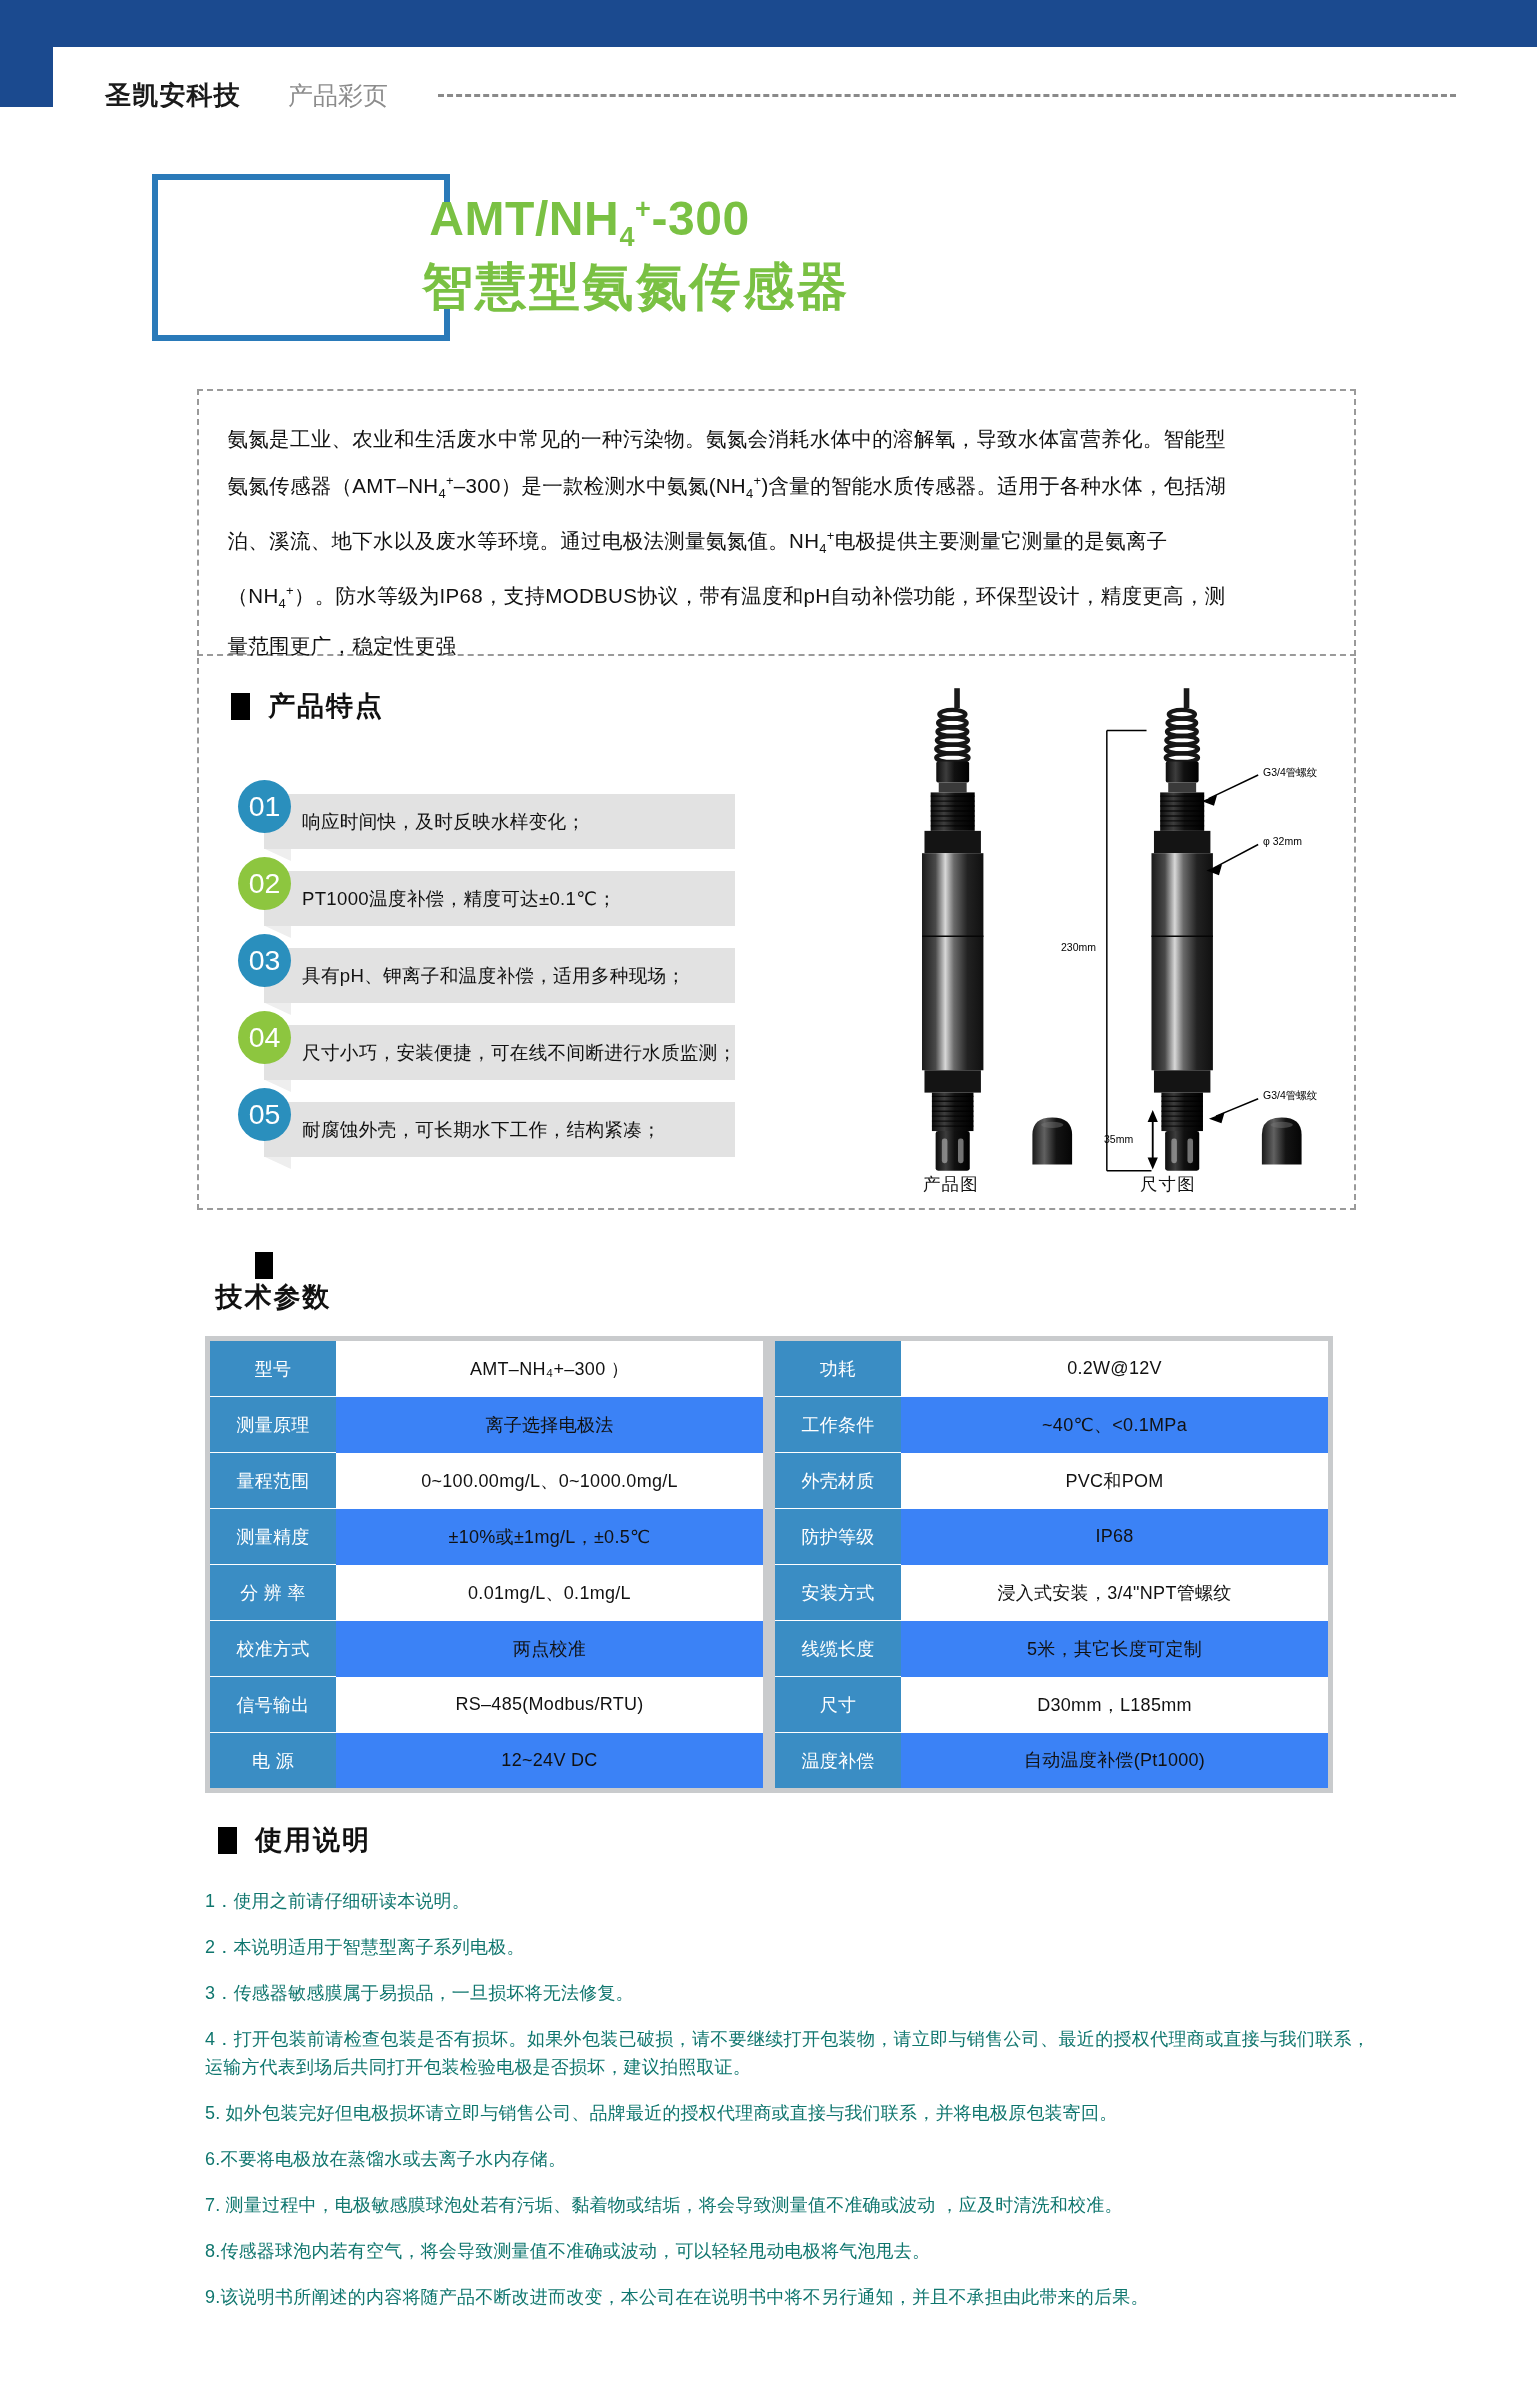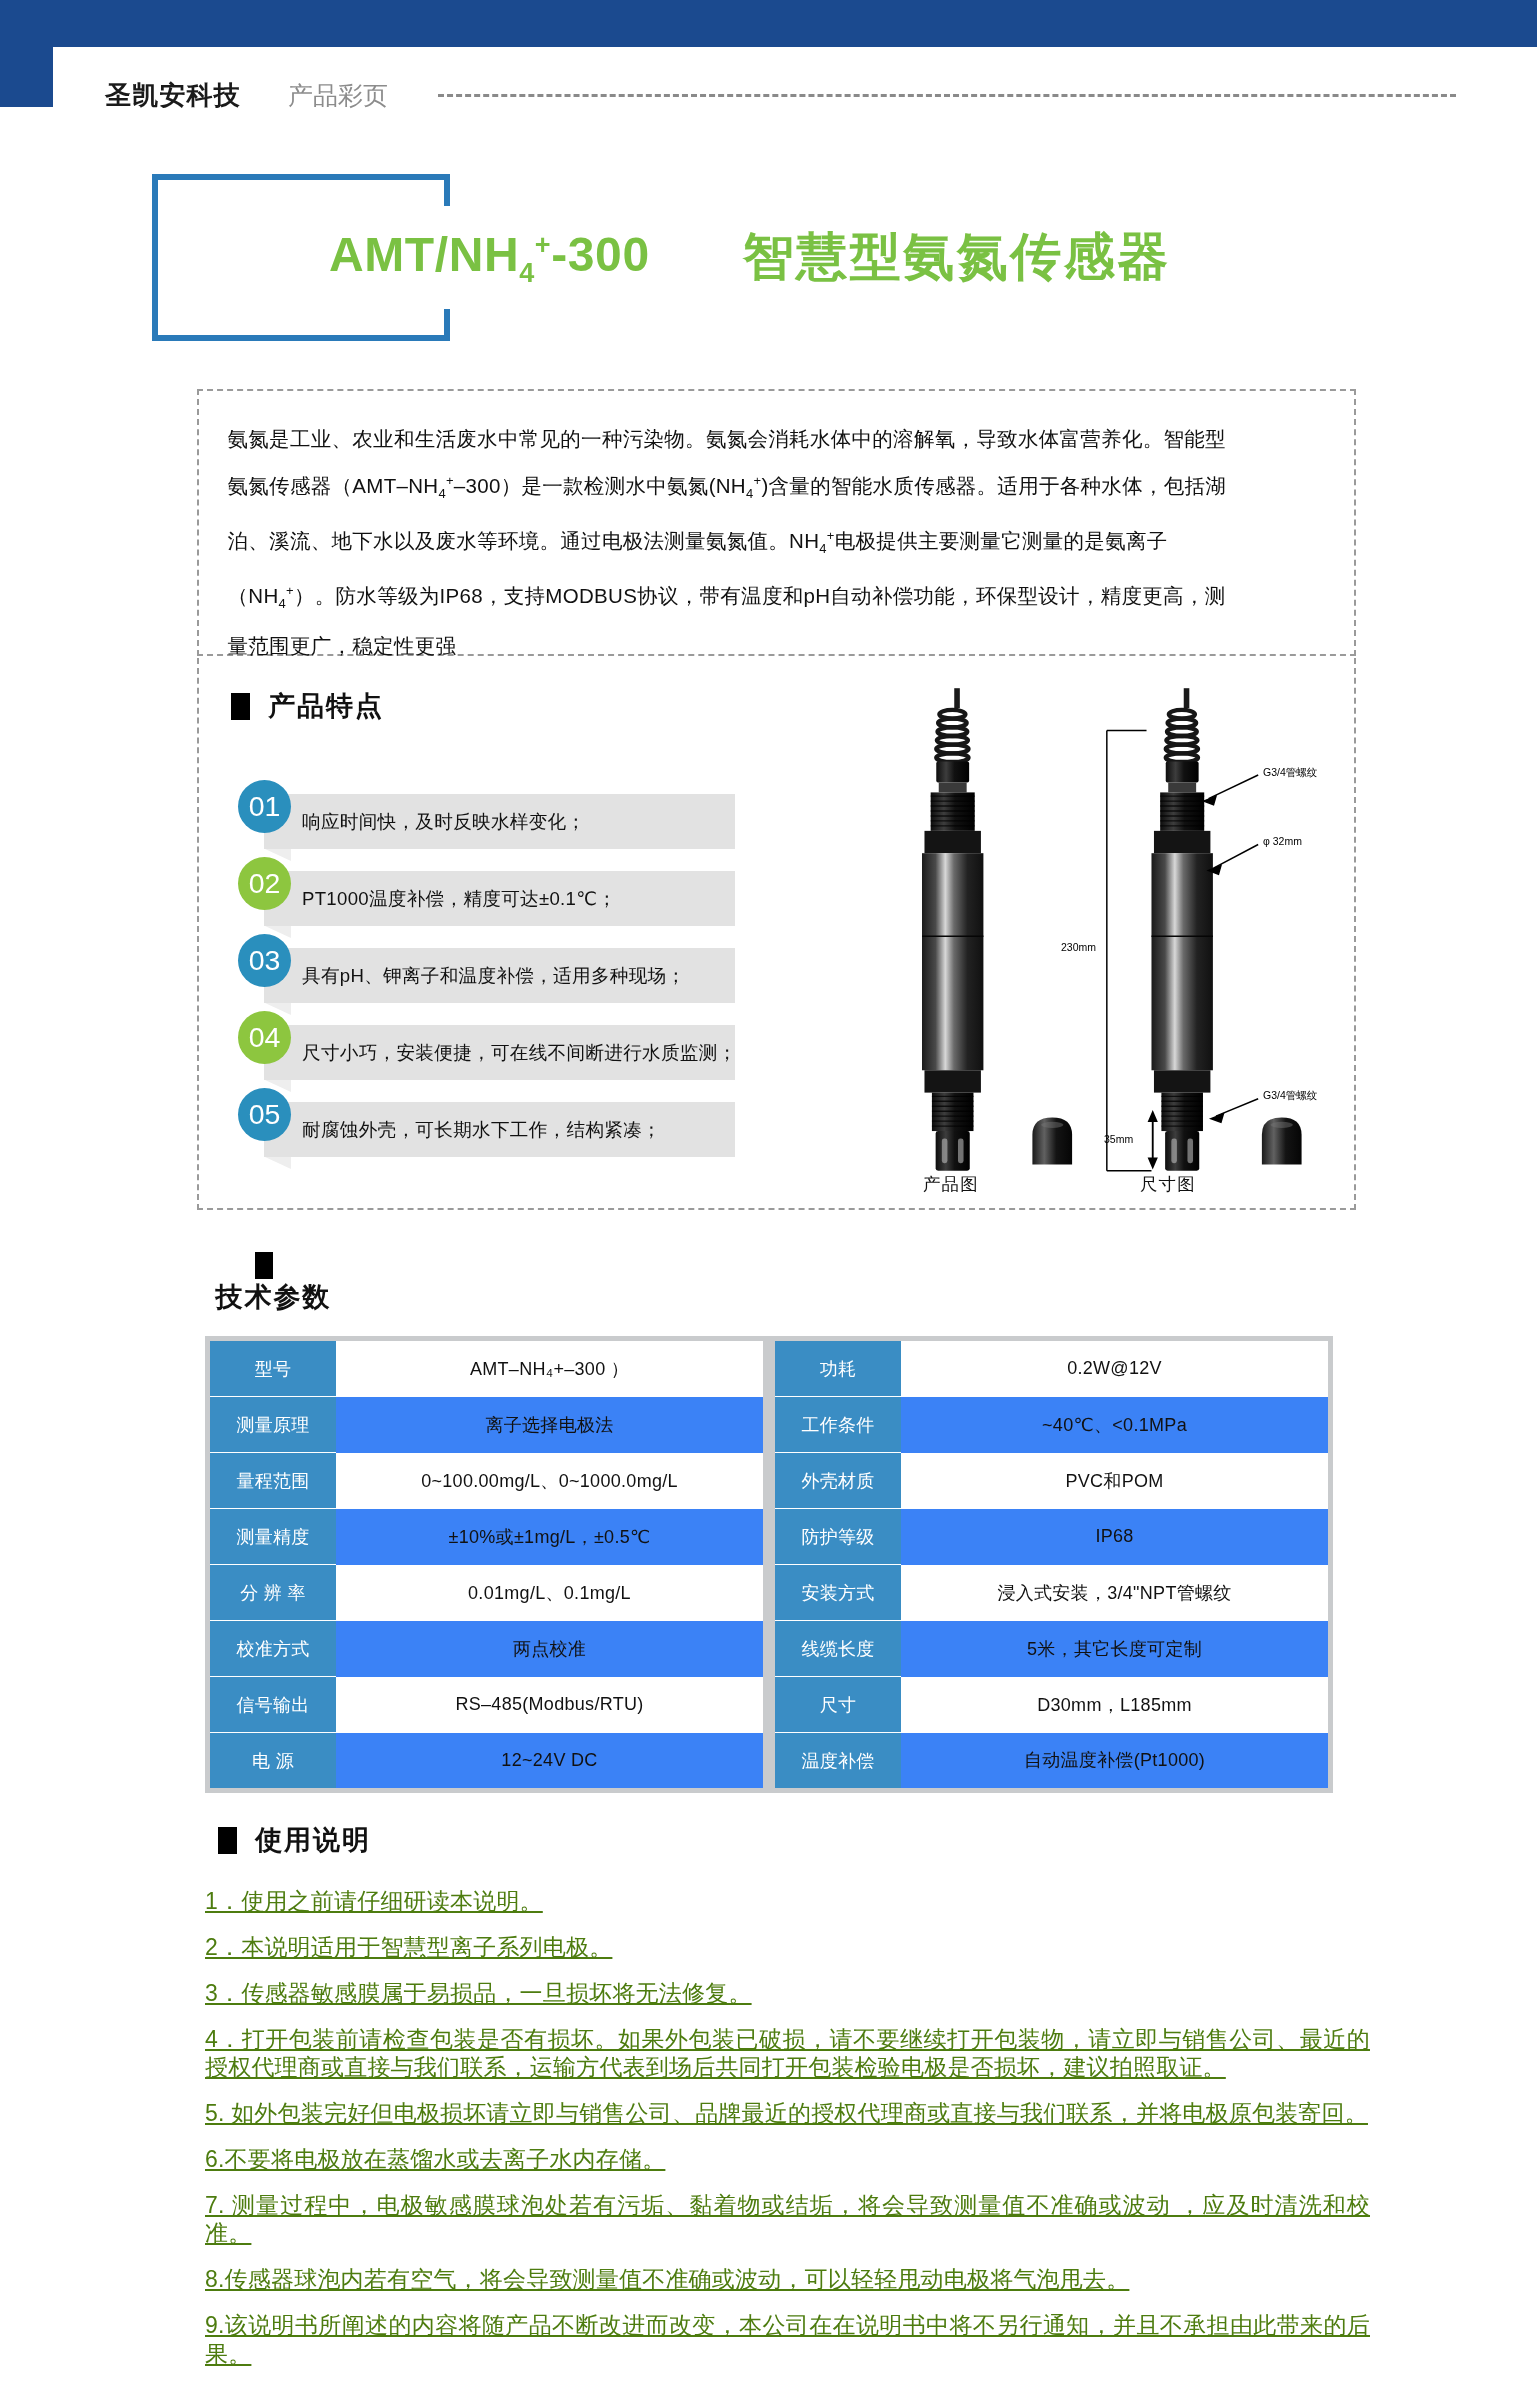--- a/index.html
+++ b/index.html
@@ -18,21 +18,21 @@
   .hdr-dash{flex:1;margin-left:18.6px;height:0;border-top:3.1px dashed #8a8a8a;}
 
   
   .titlewrap{position:absolute;left:152px;top:174px;width:1240px;height:167px;}
   .bracket{position:absolute;left:0;top:0;width:298px;height:167px;}
   .bracket .b-l{position:absolute;left:0;top:0;width:5.6px;height:167px;background:#2a7ab9;}
   .bracket .b-t{position:absolute;left:0;top:0;width:298px;height:5.6px;background:#2a7ab9;}
   .bracket .b-b{position:absolute;left:0;bottom:0;width:298px;height:5.6px;background:#2a7ab9;}
   .bracket .b-rt{position:absolute;right:0;top:0;width:5.6px;height:32px;background:#2a7ab9;}
   .bracket .b-rb{position:absolute;right:0;bottom:0;width:5.6px;height:32px;background:#2a7ab9;}
-  .title-row{position:absolute;left:177px;top:0;height:167px;display:flex;align-items:center;}
+  .title-row{position:absolute;left:177px;top:17px;height:167px;display:flex;align-items:center;flex-direction:column;}
   .t-model{font-size:48px;font-weight:bold;color:#7ac143;letter-spacing:0.6px;white-space:nowrap;}
   .t-model sub{font-size:27px;vertical-align:sub;}
   .t-model sup{font-size:27px;vertical-align:super;}
   .t-name{font-size:51px;font-weight:bold;color:#7ac143;margin-left:93px;letter-spacing:2.5px;white-space:nowrap;}
 
   
   .descbox{position:absolute;left:197px;top:389px;width:1159px;height:267px;
            border:2.5px dashed #9a9a9a;box-sizing:border-box;}
   .desc-inner{padding:27px 28.5px 0 28.5px;}
   .desc-p{font-size:20.5px;line-height:42px;color:#111;text-align:justify;letter-spacing:0.3px;}
@@ -77,21 +77,21 @@
   td{height:53px;font-size:18px;text-align:center;vertical-align:middle;letter-spacing:0.3px;}
   td.k{background:#3a8dc4;color:#ffffff;width:124px;border-bottom:1.9px solid #ffffff;}
   td.v{background:#ffffff;color:#111;}
   tr.alt td.v{background:#3b82f6;}
   td.spacer{width:10px;background:#c9cbcd;}
   td.k.last{border-bottom:none;}
 
   
   .use-head{position:absolute;left:218px;top:1822px;}
   .uselist{position:absolute;left:205px;top:1887px;width:1165px;}
-  .use-item{font-size:23px;line-height:28.5px;color:#4d7c0f;margin-bottom:17.4px;letter-spacing:0.2px;text-align:justify;text-decoration:underline;}
+  .use-item{font-size:18px;line-height:28.5px;color:#0f766e;margin-bottom:17.4px;letter-spacing:0.2px;text-align:justify;}
 </style>
 </head>
 <body>
 
 <div class="topbar"></div>
 <div class="topbar-tab"></div>
 
 <div class="hdr">
   <span class="hdr-brand">圣凯安科技</span>
   <span class="hdr-sub">产品彩页</span>

